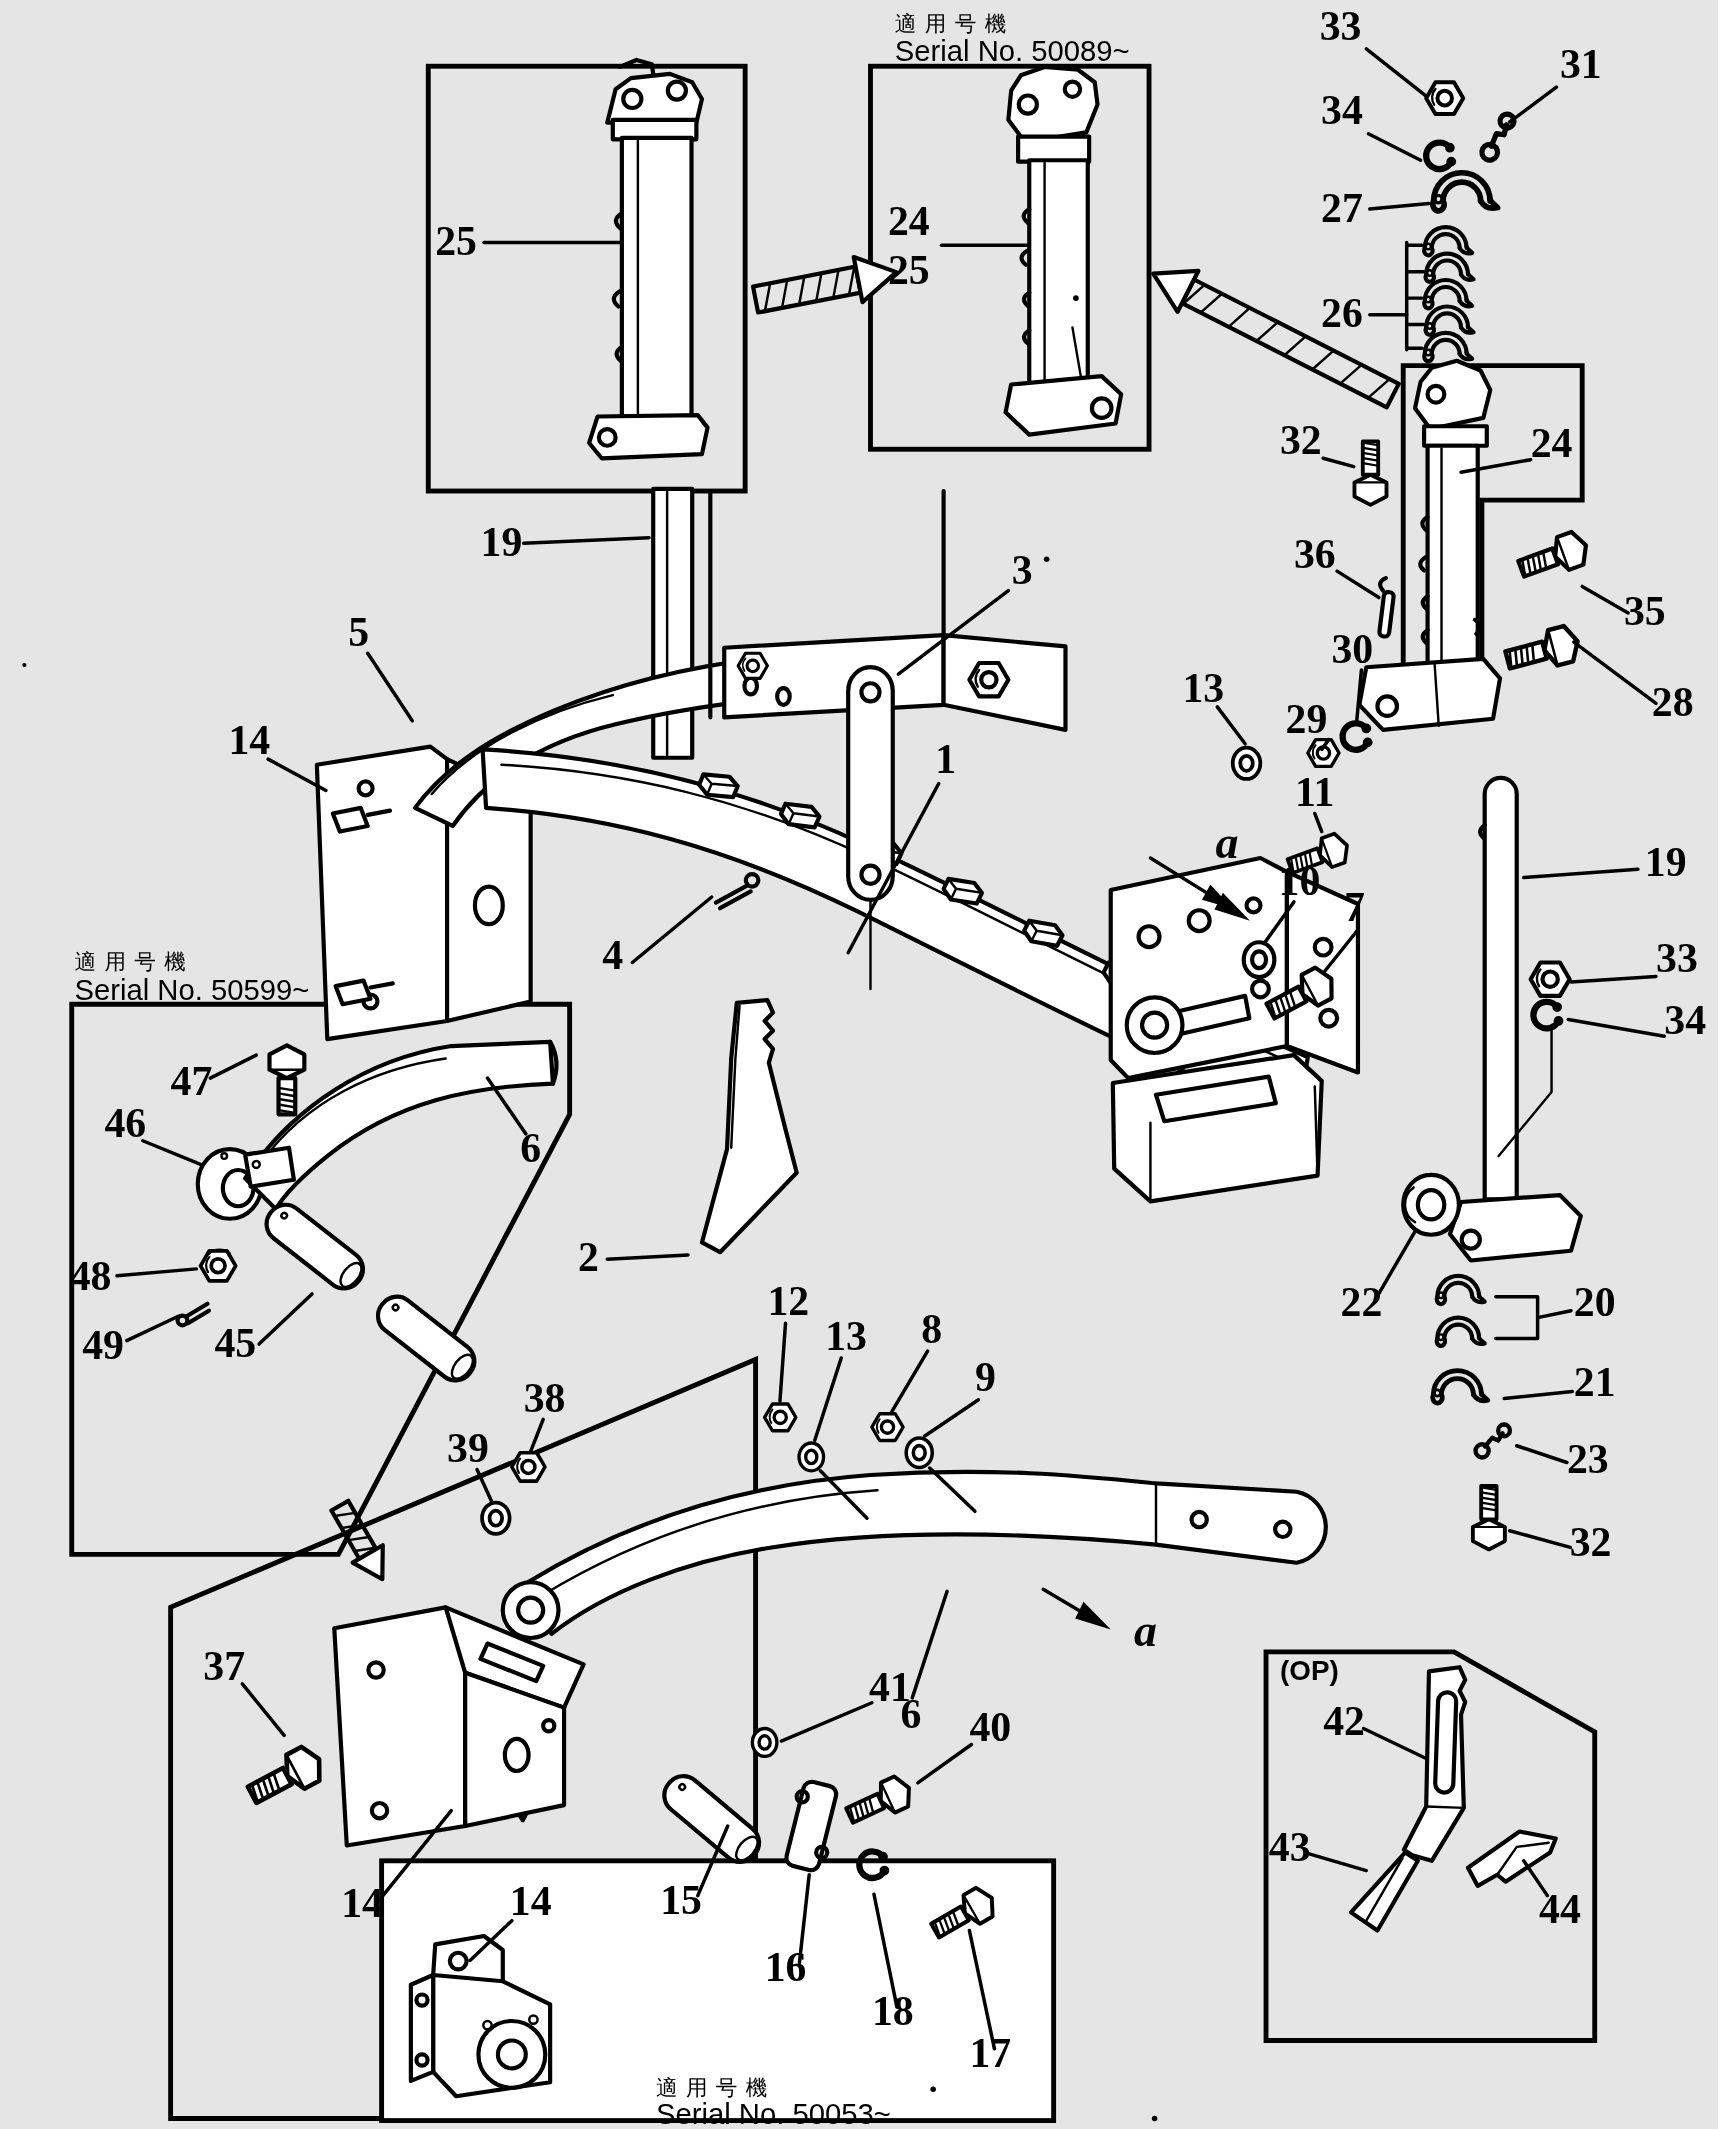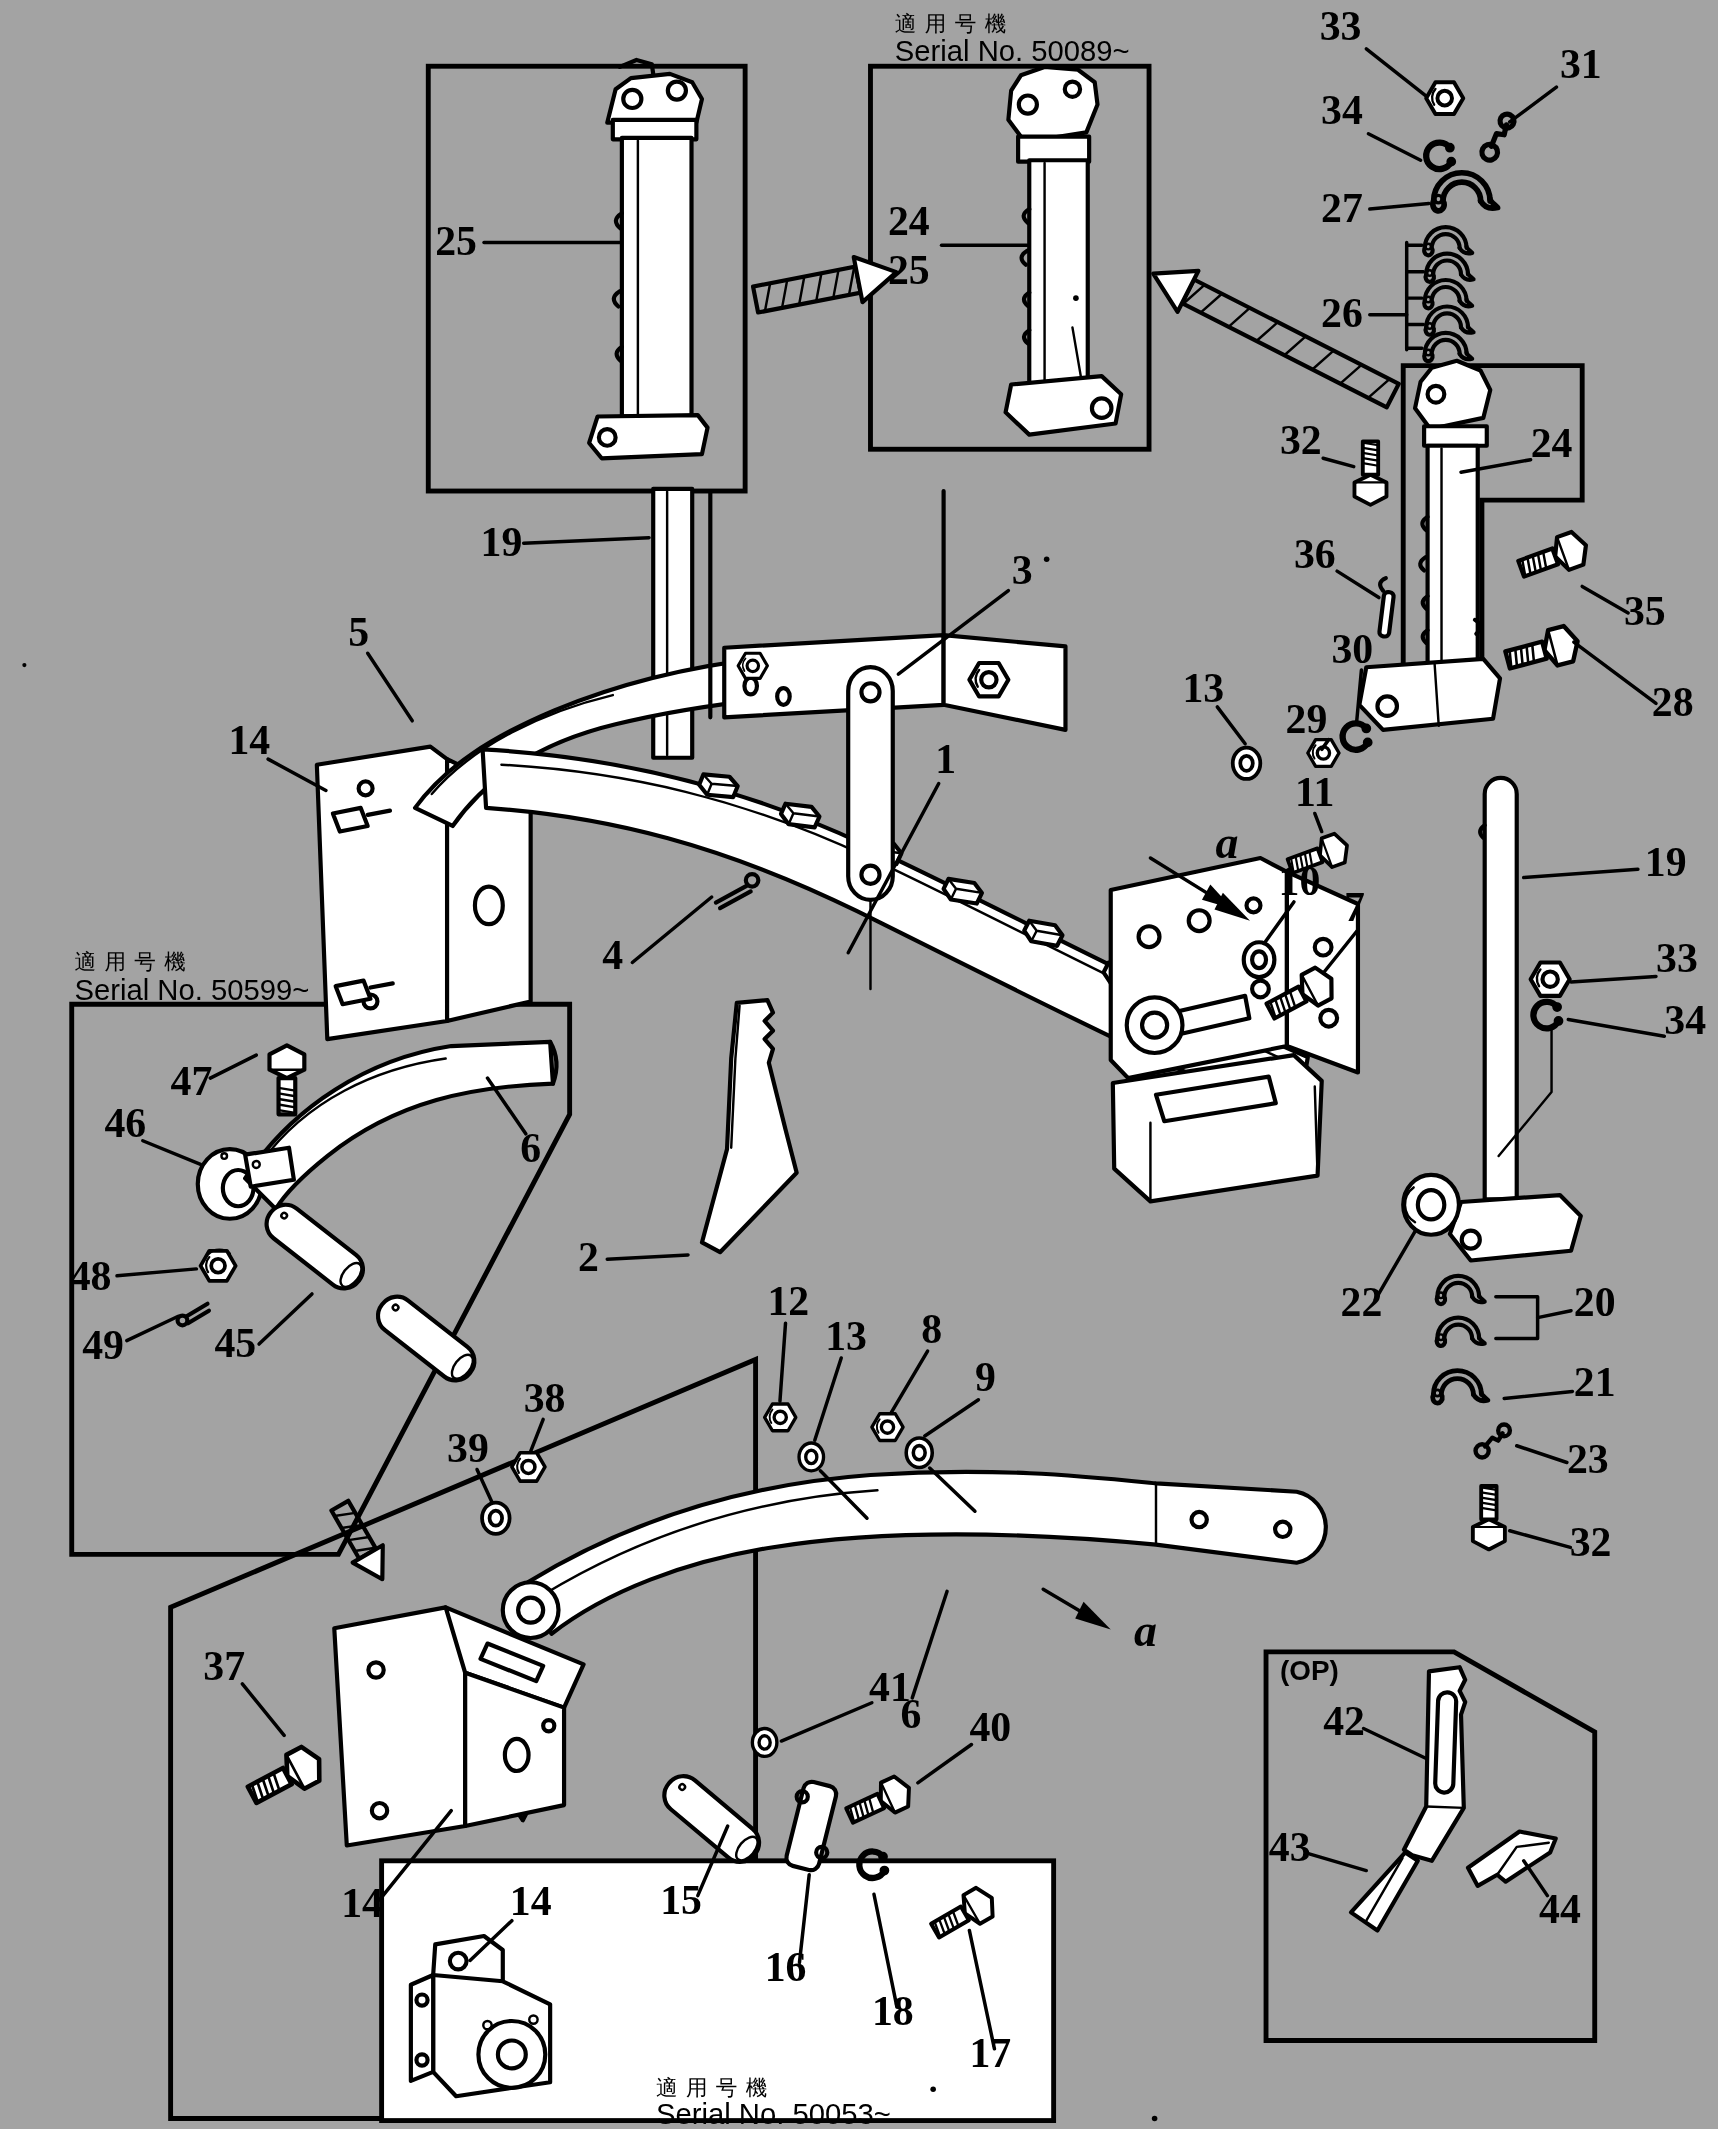--- a/index.html
+++ b/index.html
@@ -1,16 +1,16 @@
 <!DOCTYPE html>
 <html style="font-size:11px"><head>
 <meta charset="utf-8">
 <style>
   html,body{margin:0;padding:0;background:#fff;}
-  #page{position:relative;width:1718px;height:2129px;background:#a3a3a3;font-family:"Liberation Serif",serif;}
+  #page{position:relative;width:1718px;height:2129px;background:#e5e5e5;font-family:"Liberation Serif",serif;}
   svg{position:absolute;left:0;top:0;}
   .ln{fill:none;stroke:#000;stroke-width:6;stroke-linecap:round;stroke-linejoin:round;}
   .fw{fill:#fff;stroke:#000;stroke-width:6;stroke-linecap:round;stroke-linejoin:round;}
   .thin{fill:none;stroke:#000;stroke-width:3.5;stroke-linecap:round;stroke-linejoin:round;}
   .lead{fill:none;stroke:#000;stroke-width:5;stroke-linecap:round;}
   .bx{fill:none;stroke:#000;stroke-width:7;stroke-linejoin:miter;}
   .lbl{font:bold 60px "Liberation Serif",serif;fill:#000;text-anchor:middle;}
   .ser{font:42px "Liberation Sans",sans-serif;fill:#000;}
   .jp{font:31px "DejaVu Sans",sans-serif;fill:#000;letter-spacing:12px;}
   .op{font:bold 40px "Liberation Sans",sans-serif;fill:#000;}

